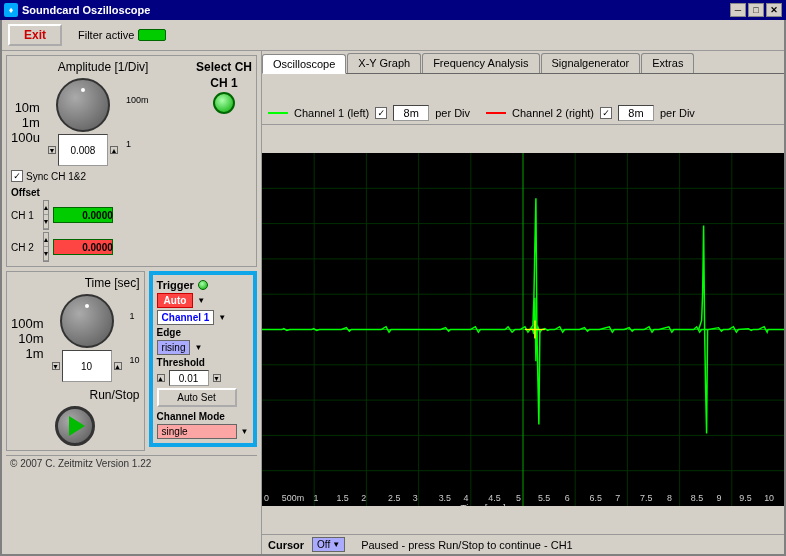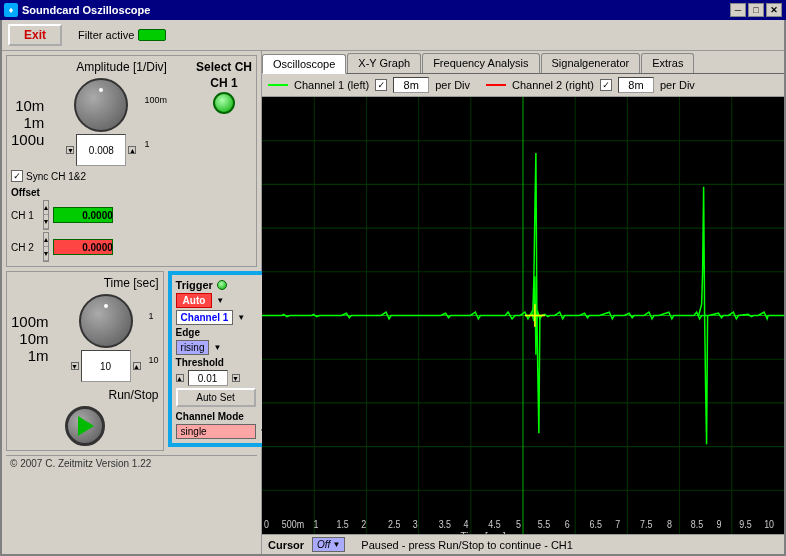--- a/index.html
+++ b/index.html
@@ -104,25 +104,25 @@
       font-weight: normal;
       margin-bottom: 4px;
       text-align: right;
     }
     .knob-area {
       display: flex;
       align-items: center;
       gap: 8px;
     }
     .knob-labels {
-      font-size: 15px;
+      font-size: 13px;
       display: flex;
       flex-direction: column;
       align-items: flex-end;
-      margin-right: 14px;
+      margin-right: 0;
     }
     .knob {
       width: 54px; height: 54px;
       border-radius: 50%;
       background: radial-gradient(circle at 35% 35%, #aaa, #555);
       border: 2px solid #333;
       position: relative;
       display: flex; align-items: center; justify-content: center;
     }
     .knob-dot {
@@ -317,20 +317,21 @@
       border-top: 1px solid #999;
       padding: 2px 4px;
       font-size: 10px;
       color: #333;
     }
     
     #right-panel {
       flex: 1;
       display: flex;
       flex-direction: column;
+      gap: 28px;
     }
     
     #tabs {
       display: flex;
       background: #d4d0c8;
       border-bottom: 1px solid #666;
       padding-top: 2px;
     }
     .tab {
       padding: 3px 10px;
@@ -397,21 +398,21 @@
     .cursor-label {
       font-size: 11px;
       font-weight: bold;
     }
     .cursor-select {
       background: #aaaaff;
       border: 1px solid #666;
       padding: 1px 4px;
       font-size: 10px;
       cursor: pointer;
-      display: flex; align-items: center; font-style: italic;
+      display: flex; align-items: center;
     }
     .status-text {
       font-size: 11px;
       margin-left: 8px;
     }
     
     .left-bottom {
       display: flex;
       gap: 4px;
     }

